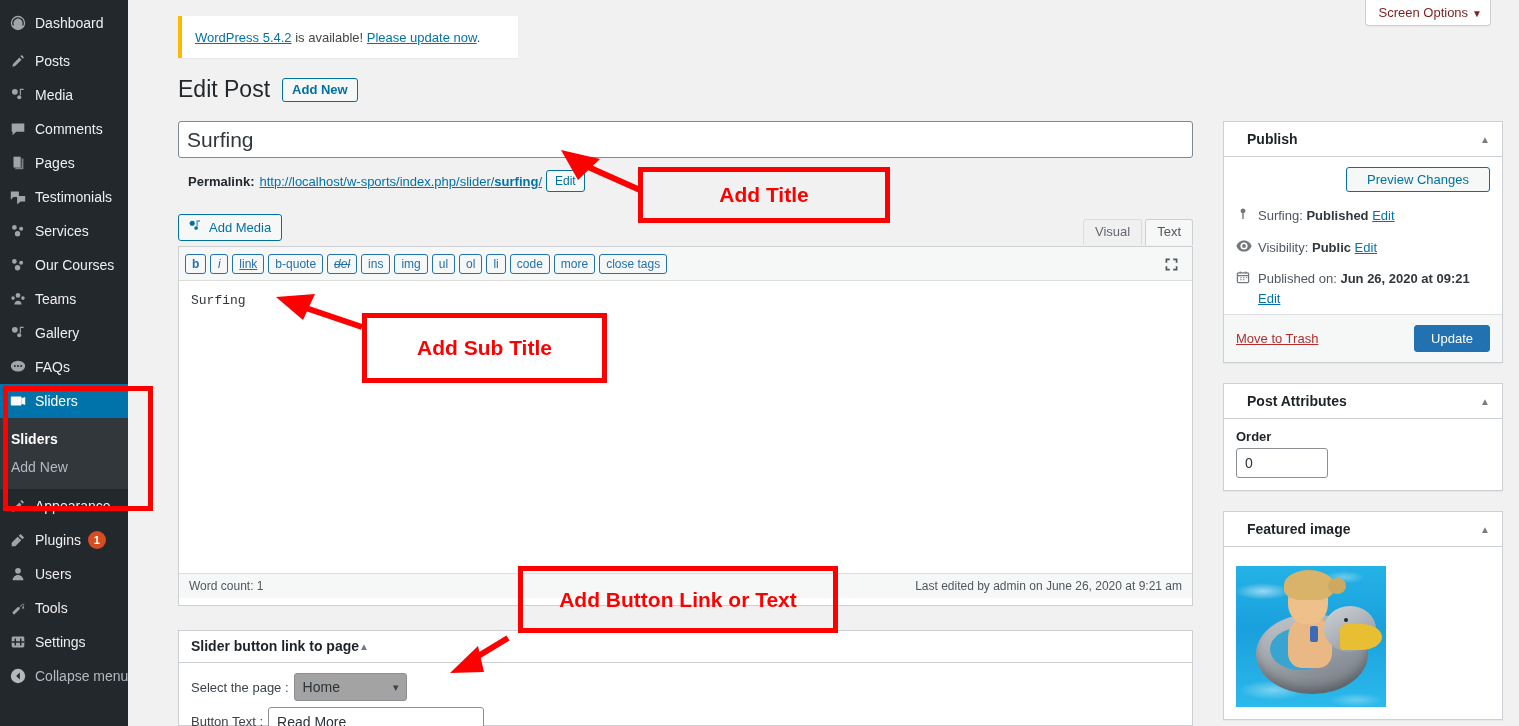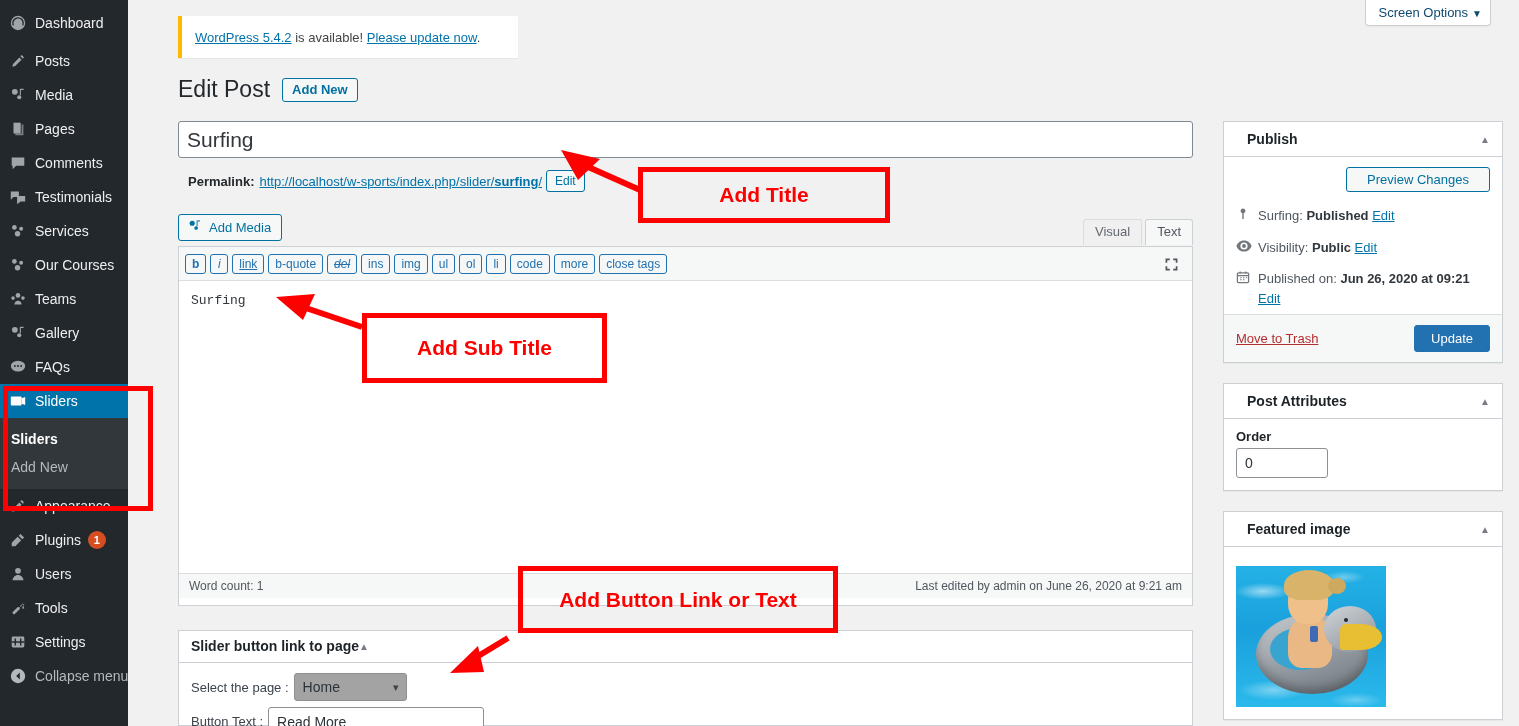--- a/index.html
+++ b/index.html
@@ -75,21 +75,21 @@
   #wpbody { position: absolute; left: 160px; top: 0; right: 0; bottom: 0; }
 
   #screen-meta-links {
     position: absolute; right: 28px; top: 0;
     background: #fff;
     border: 1px solid #ccd0d4;
     border-top: none;
     border-radius: 0 0 4px 4px;
     padding: 5px 8px 5px 12px;
     font-size: 13px;
-    color: #0c4a6e;
+    color: #7f1d1d;
     cursor: pointer;
     box-shadow: 0 1px 1px rgba(0,0,0,.04);
   }
   #screen-meta-links .caret { font-size: 10px; margin-left: 4px; }
 
   .updated-notice {
     position: absolute; left: 18px; top: 16px;
     width: 340px; height: 42px;
     background: #fff;
     border-left: 4px solid #ffb900;
@@ -531,34 +531,34 @@
             <circle cx="11.4" cy="12.5" r="2.3"></circle>
             <path d="M13.2 3h3v1.4h-3z"></path>
           </svg>
       </span>
       <span class="mi-label">Media</span>
     </div>
 
     <div class="menu-item">
       <span class="mi-icon">
         <svg width="18" height="18" viewBox="0 0 20 20" fill="currentColor">
+            <path d="M3 4h14v9H8l-4 4v-4H3z"></path>
+          </svg>
+      </span>
+      <span class="mi-label">Comments</span>
+    </div>
+
+    <div class="menu-item">
+      <span class="mi-icon">
+        <svg width="18" height="18" viewBox="0 0 20 20" fill="currentColor">
             <path d="M5 3h8v12H5z"></path>
             <path d="M14 5h2v12H7v-2h7z" opacity=".7"></path>
           </svg>
       </span>
       <span class="mi-label">Pages</span>
-    </div>
-
-    <div class="menu-item">
-      <span class="mi-icon">
-        <svg width="18" height="18" viewBox="0 0 20 20" fill="currentColor">
-            <path d="M3 4h14v9H8l-4 4v-4H3z"></path>
-          </svg>
-      </span>
-      <span class="mi-label">Comments</span>
     </div>
 
     <div class="menu-item">
       <span class="mi-icon">
         <svg width="18" height="18" viewBox="0 0 20 20" fill="currentColor">
             <path d="M2 4h9v6H5l-3 3z"></path>
             <path d="M9 9h9v6h-5l-4 3z"></path>
           </svg>
       </span>
       <span class="mi-label">Testimonials</span>

